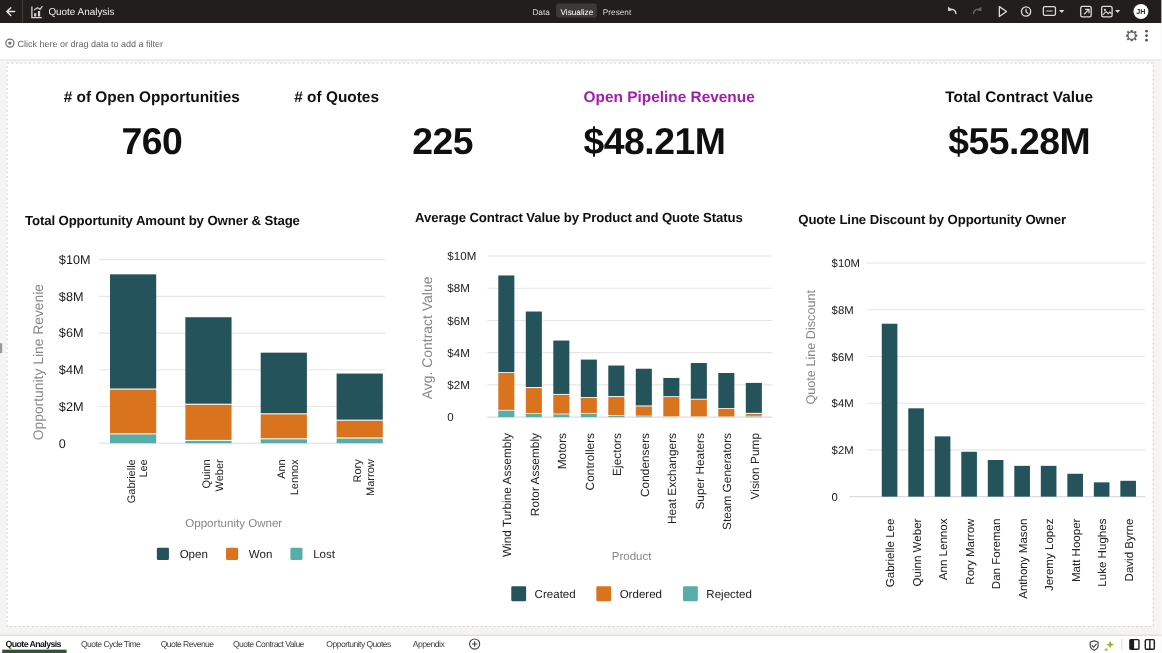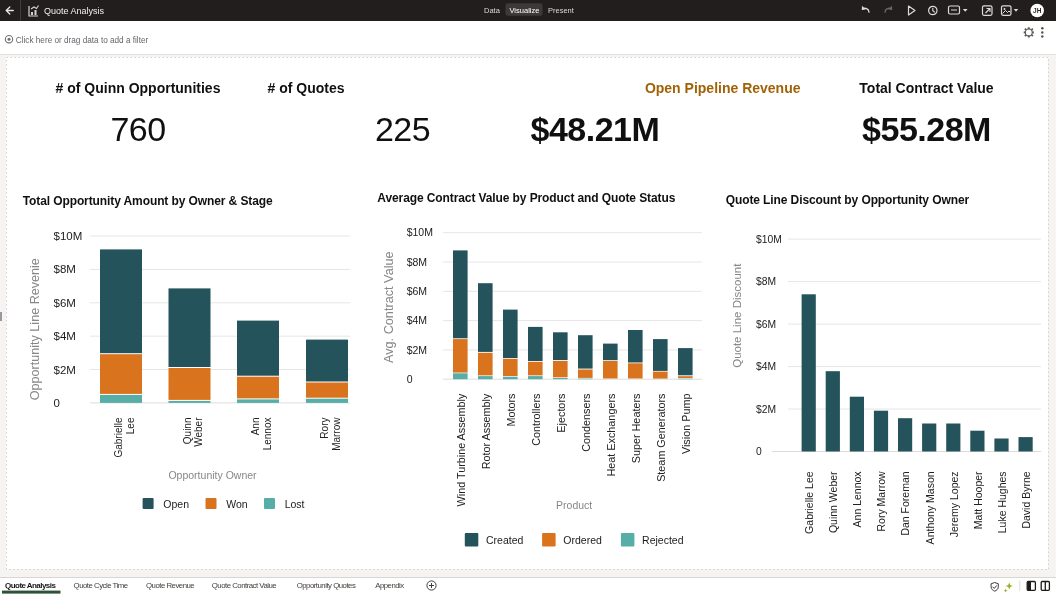--- a/index.html
+++ b/index.html
@@ -63,25 +63,25 @@
       <rect x="1031.3" y="7.3" width="1.8" height="1.8" transform="rotate(-45 1032.2 8.2)"></rect>
       <rect x="1024.6" y="13.7" width="1.8" height="1.8" transform="rotate(-45 1025.5 14.6)"></rect>
       <rect x="1031.3" y="13.7" width="1.8" height="1.8" transform="rotate(45 1032.2 14.6)"></rect>
       <circle cx="1028.8" cy="11.4" r="1.4" fill="#ffffff"></circle>
     </g>
 <circle cx="1042.3" cy="7.3" r="1.25" fill="#55544f"></circle>
 <circle cx="1042.3" cy="11.4" r="1.25" fill="#55544f"></circle>
 <circle cx="1042.3" cy="15.5" r="1.25" fill="#55544f"></circle>
   </svg>
   <div class="card"></div>
-<div style="position:absolute;left:3.0px;top:81px;width:270px;text-align:center;font-size:14px;font-weight:bold;color:#101010;line-height:14px"># of Quinn Opportunities</div>
-<div style="position:absolute;left:3.0px;top:112px;width:270px;text-align:center;font-size:34px;font-weight:normal;color:#101010;letter-spacing:-0.5px;line-height:34px">760</div>
+<div style="position:absolute;left:3.0px;top:81px;width:270px;text-align:center;font-size:14px;font-weight:bold;color:#101010;line-height:14px"># of Open Opportunities</div>
+<div style="position:absolute;left:3.0px;top:112px;width:270px;text-align:center;font-size:34px;font-weight:bold;color:#101010;letter-spacing:-0.5px;line-height:34px">760</div>
 <div style="position:absolute;left:267.5px;top:81px;width:270px;font-size:14px;font-weight:bold;color:#101010;line-height:14px"># of Quotes</div>
-<div style="position:absolute;left:267.5px;top:112px;width:270px;text-align:center;font-size:34px;font-weight:normal;color:#101010;letter-spacing:-0.5px;line-height:34px">225</div>
-<div style="position:absolute;left:530.5px;top:81px;width:270px;text-align:right;font-size:14px;font-weight:bold;color:#a16207;line-height:14px">Open Pipeline Revenue</div>
+<div style="position:absolute;left:267.5px;top:112px;width:270px;text-align:center;font-size:34px;font-weight:bold;color:#101010;letter-spacing:-0.5px;line-height:34px">225</div>
+<div style="position:absolute;left:530.5px;top:81px;width:270px;text-align:left;font-size:14px;font-weight:bold;color:#a21caf;line-height:14px">Open Pipeline Revenue</div>
 <div style="position:absolute;left:530.5px;top:112px;width:270px;text-align:left;font-size:34px;font-weight:bold;color:#101010;letter-spacing:-0.5px;line-height:34px">$48.21M</div>
 <div style="position:absolute;left:791.5px;top:81px;width:270px;text-align:center;font-size:14px;font-weight:bold;color:#101010;line-height:14px">Total Contract Value</div>
 <div style="position:absolute;left:791.5px;top:112px;width:270px;text-align:center;font-size:34px;font-weight:bold;color:#101010;letter-spacing:-0.5px;line-height:34px">$55.28M</div>
   <svg style="position:absolute;left:0;top:0" width="1056" height="594" viewBox="0 0 1056 594">
 <rect x="6.5" y="57.5" width="1042" height="512" fill="none" stroke="#d2d1cf" stroke-width="1" stroke-dasharray="1.5 2.5"></rect>
 <line x1="90" y1="236" x2="350" y2="236" stroke="#e6e6e6" stroke-width="1"></line>
 <line x1="90" y1="269.4" x2="350" y2="269.4" stroke="#e6e6e6" stroke-width="1"></line>
 <line x1="90" y1="302.8" x2="350" y2="302.8" stroke="#e6e6e6" stroke-width="1"></line>
 <line x1="90" y1="336.2" x2="350" y2="336.2" stroke="#e6e6e6" stroke-width="1"></line>
 <line x1="90" y1="369.5" x2="350" y2="369.5" stroke="#e6e6e6" stroke-width="1"></line>

